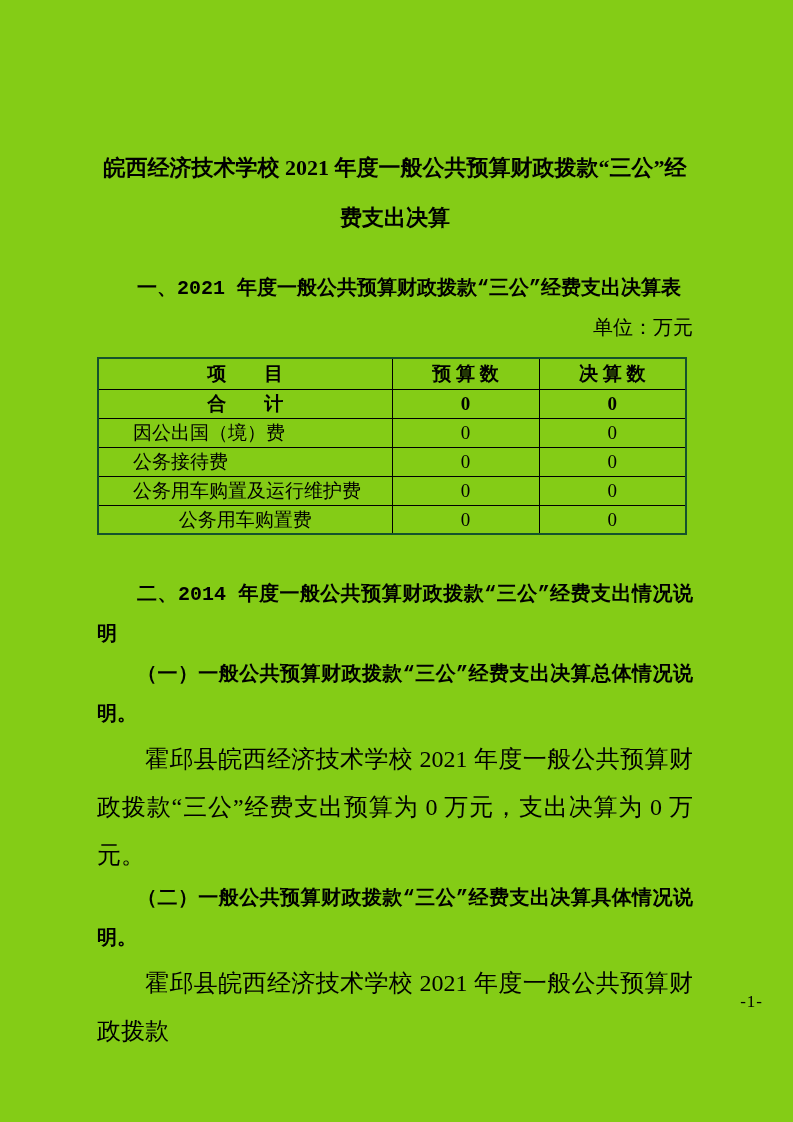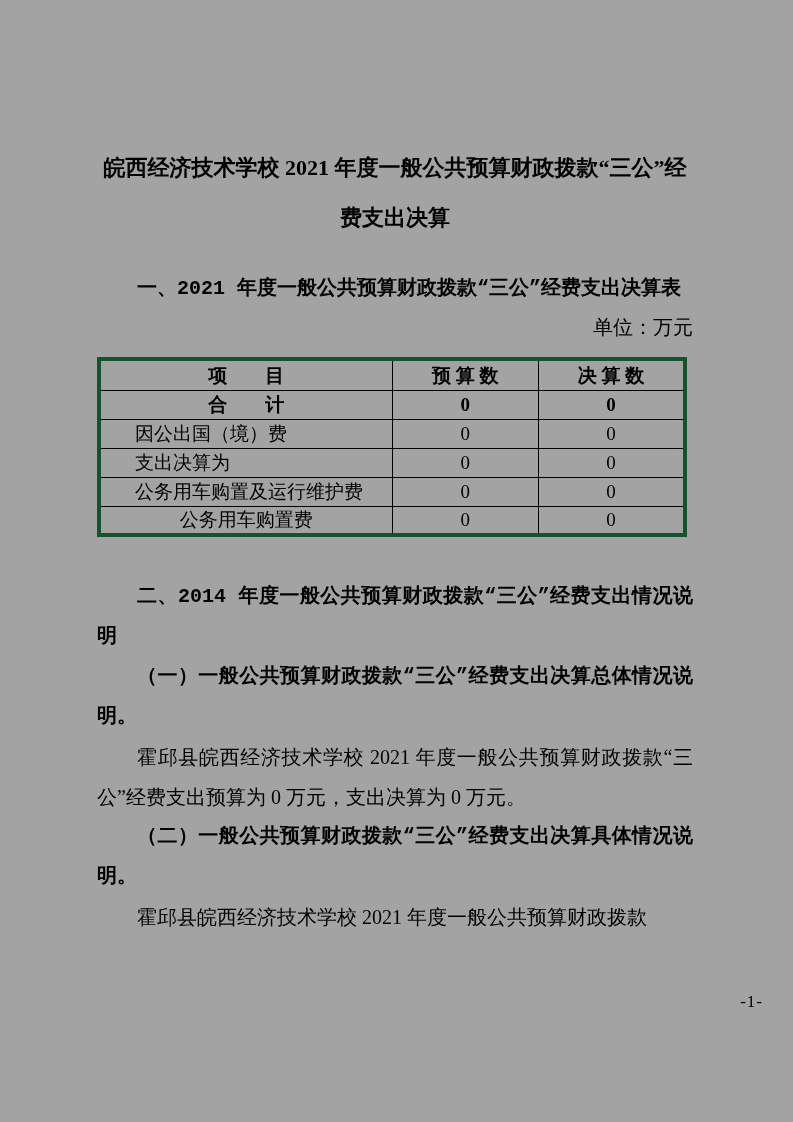--- a/index.html
+++ b/index.html
@@ -6,21 +6,21 @@
   html, body { background: #e8e8e8; }
   body {
     width: 793px;
     font-family: "Liberation Serif", "DejaVu Serif", serif;
     color: #000;
   }
   .page {
     position: relative;
     width: 793px;
     height: 1122px;
-    background: #a3a3a3;
+    background: #84cc16;
     padding: 143px 100px 0 97px;
     overflow: hidden;
   }
   .doc-title {
     font-size: 22px;
     font-weight: bold;
     text-align: center;
     line-height: 2.28;
     font-family: "Liberation Serif", "DejaVu Serif", serif;
   }
@@ -37,21 +37,21 @@
     font-size: 20px;
     line-height: 1.8;
     text-align: right;
   }
   .budget-table {
     width: 590px;
     margin-top: 12px;
     border-collapse: collapse;
     table-layout: fixed;
     font-size: 19px;
-    border: 4px solid #14532d;
+    border: 2px solid #14532d;
   }
   .budget-table th,
   .budget-table td {
     border: 1px solid #000;
     height: 29px;
     padding: 0 6px;
     overflow: hidden;
     white-space: nowrap;
   }
   .budget-table th {
@@ -60,21 +60,21 @@
     height: 31px;
   }
   .col-item { width: 50%; }
   .col-num  { width: 25%; }
   td.num { text-align: center; }
   td.label-left { text-align: left; padding-left: 34px; }
   td.label-center { text-align: center; }
   tr.total-row td { font-weight: bold; text-align: center; margin-left: 32px; }
   .sec2 { margin-top: 40px; }
   .body-para {
-    font-size: 20px;
+    font-size: 24px;
     line-height: 2;
     text-indent: 2em;
     text-align: justify;
   }
   .page-number {
     position: absolute;
     top: 992px;
     right: 30px;
     font-size: 17px;
     letter-spacing: 1px;
@@ -104,21 +104,21 @@
         <td>合　　计</td>
         <td>0</td>
         <td>0</td>
       </tr>
       <tr>
         <td class="label-left">因公出国（境）费</td>
         <td class="num">0</td>
         <td class="num">0</td>
       </tr>
       <tr>
-        <td class="label-left">支出决算为</td>
+        <td class="label-left">公务接待费</td>
         <td class="num">0</td>
         <td class="num">0</td>
       </tr>
       <tr>
         <td class="label-left">公务用车购置及运行维护费</td>
         <td class="num">0</td>
         <td class="num">0</td>
       </tr>
       <tr>
         <td class="label-center">公务用车购置费</td>

